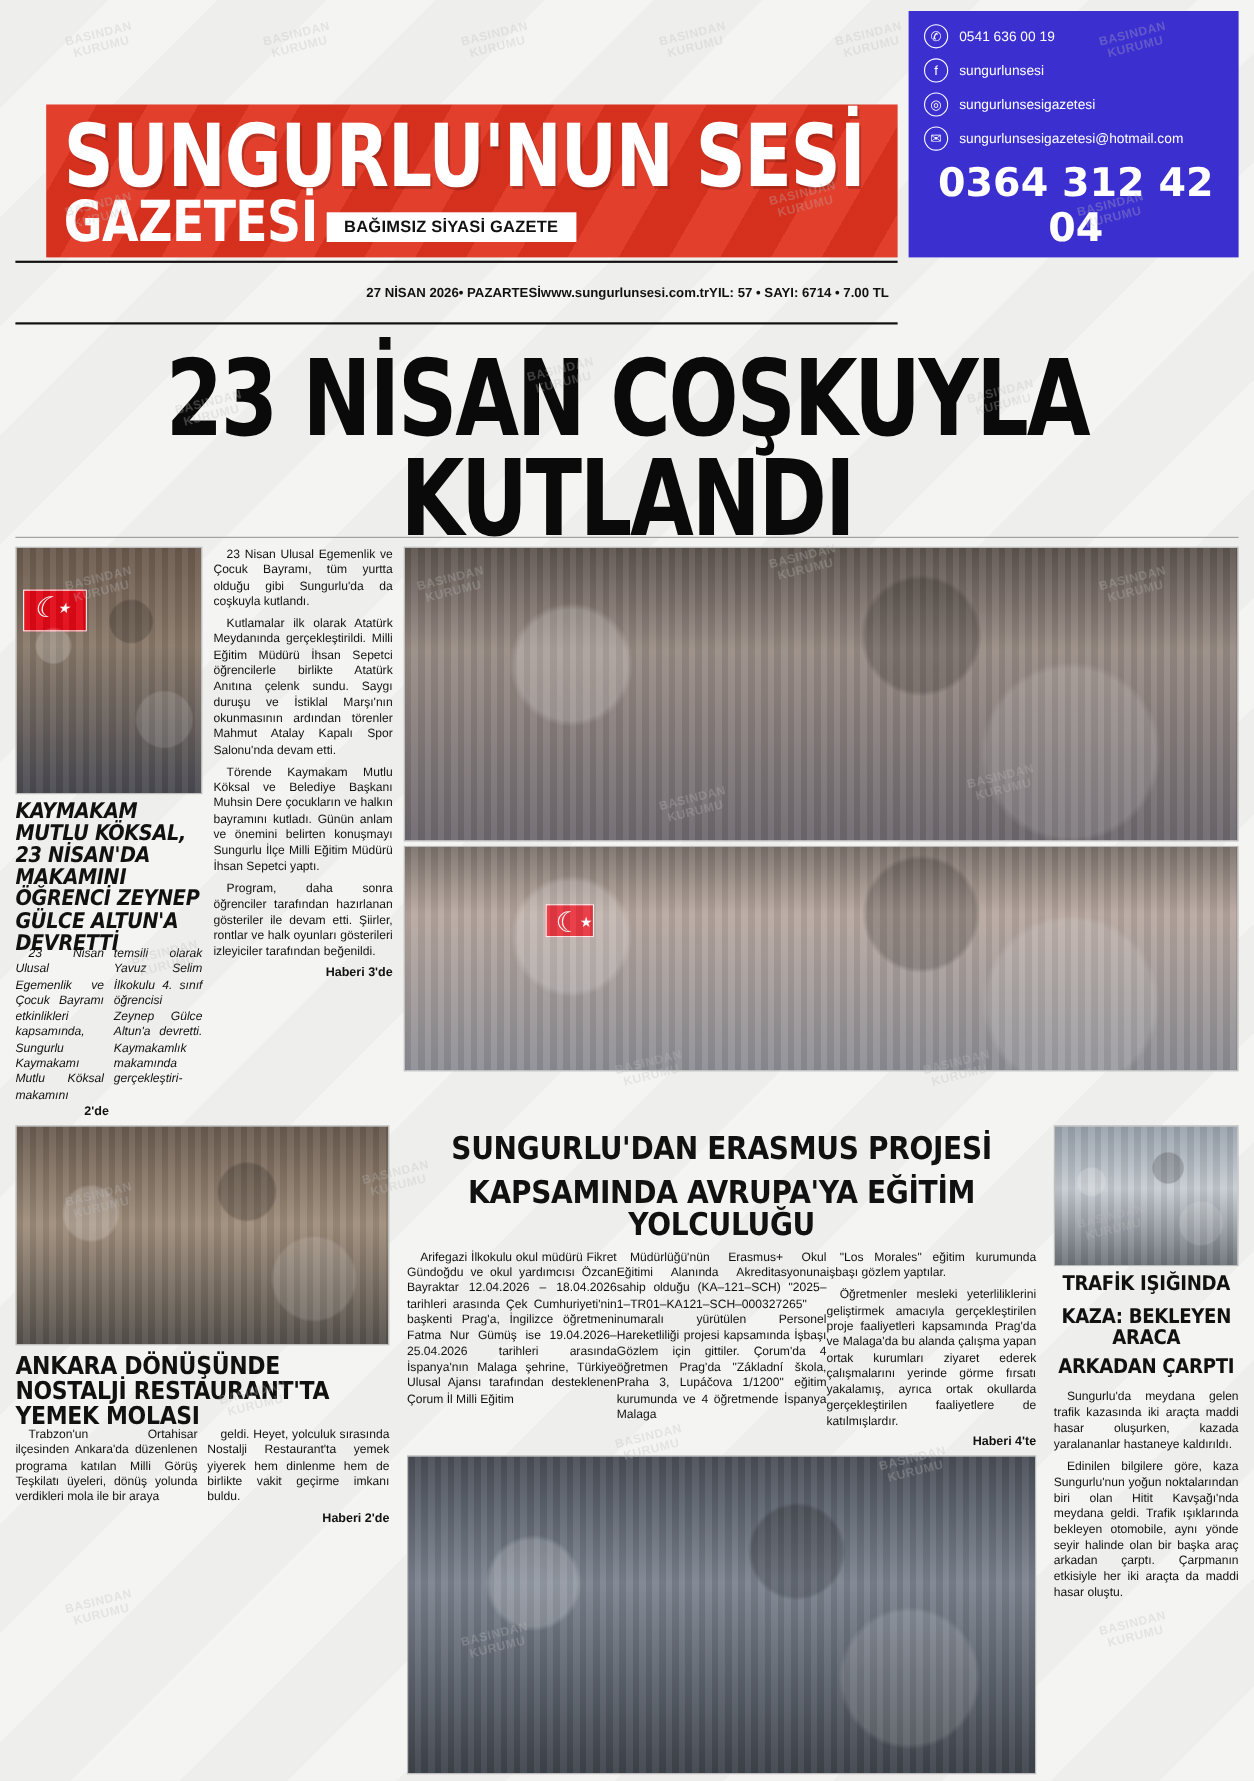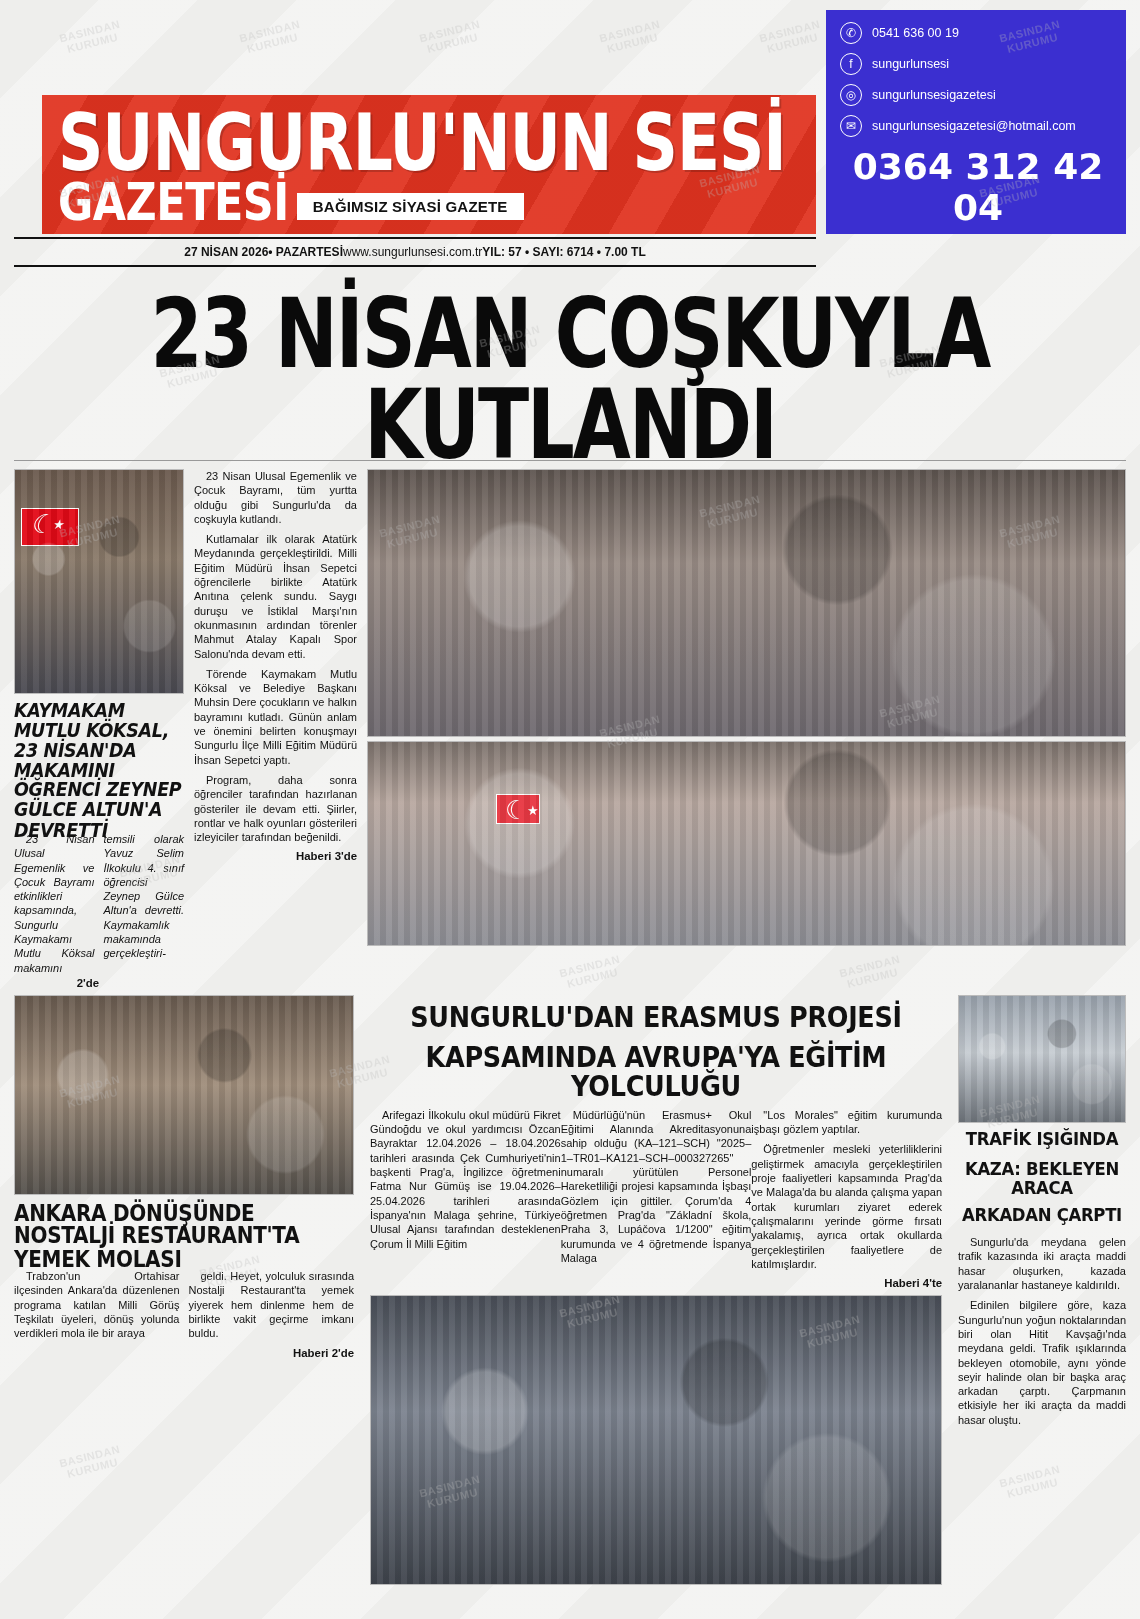--- a/index.html
+++ b/index.html
@@ -89,27 +89,27 @@
     width:22px; height:22px; border-radius:50%;
     border:1.6px solid #fff; display:flex; align-items:center; justify-content:center;
     font-size:12px; flex:none;
   }
   .phone-big {
     font-family:"DejaVu Sans", sans-serif;
     font-weight:900; font-size:36px; letter-spacing:0px; margin-top:4px; text-align:center;
   }
   
   .infostrip {
-    display:flex; align-items:center; justify-content:center;
+    display:flex; align-items:center; justify-content:flex-end;
     border-top:2px solid #111; border-bottom:2px solid #111;
-    margin-top:3px; padding:6px 8px;
+    margin-top:3px; padding:20px 8px;
     font-size:12px; font-weight:700;
     width:calc(100% - 310px);
   }
-  .infostrip .mid { font-weight:400; font-size:12px; }
+  .infostrip .mid { font-weight:700; font-size:12px; }
 
   
   .main-headline {
     font-family:"DejaVu Sans", sans-serif;
     font-weight:900;
     font-size:75px;
     line-height:.94;
     text-align:center;
     letter-spacing:-2px;
     transform:scaleY(1.28);

